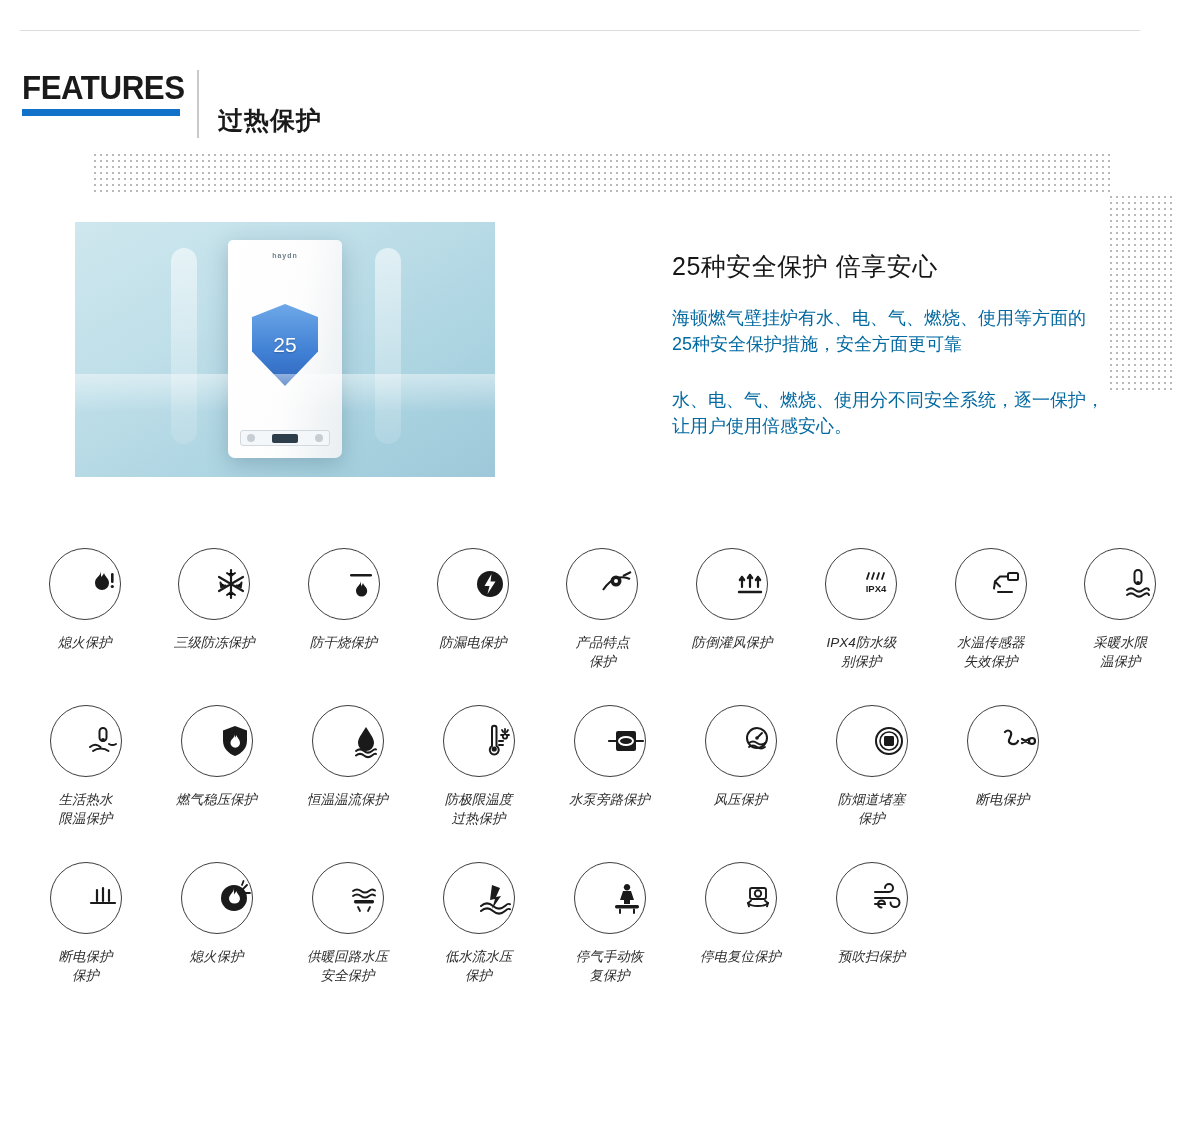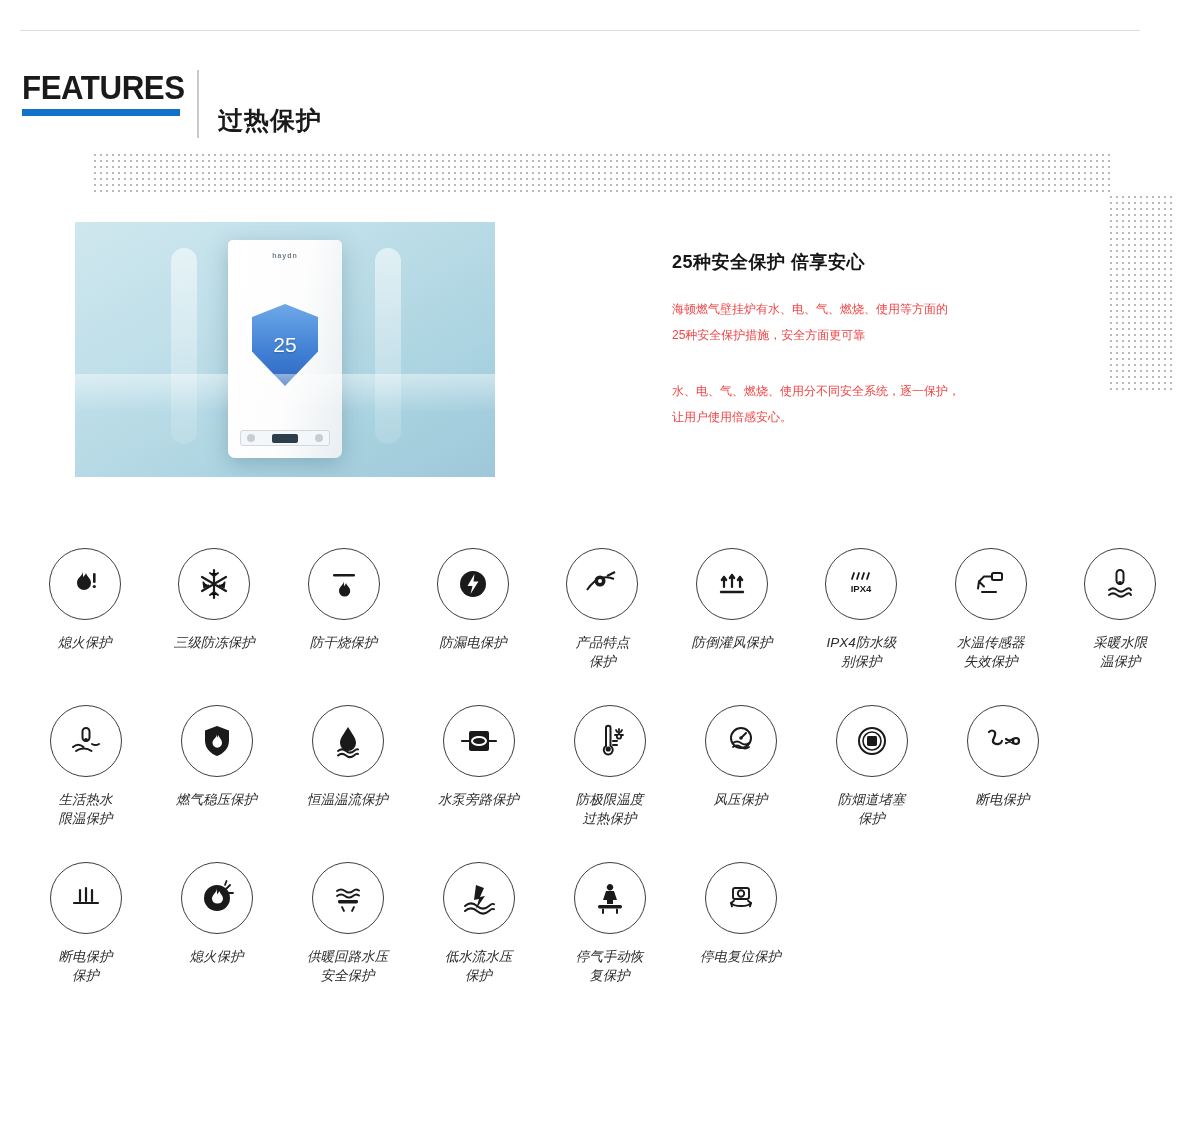--- a/index.html
+++ b/index.html
@@ -147,28 +147,28 @@
   .water-line {
     position: absolute;
     left: 0; right: 0; top: 152px;
     height: 38px;
     background: linear-gradient(180deg, rgba(255,255,255,0.45), rgba(255,255,255,0));
   }
 
   
   .hero-text { position: absolute; left: 672px; top: 250px; width: 470px; }
   .hero-h2 {
-    font-size: 18px; font-weight: 700; color: #161616;
+    font-size: 25px; font-weight: 400; color: #161616;
     letter-spacing: 0.5px;
   }
   .hero-p {
     margin-top: 22px;
-    font-size: 12px;
+    font-size: 18px;
     line-height: 26px;
-    color: #ef4444;
+    color: #0369a1;
   }
   .hero-p.second { margin-top: 30px; }
 
   
   .grid {
     position: absolute;
     left: 20px; top: 548px;
     width: 1165px;
   }
   .row {
@@ -178,21 +178,21 @@
   .cell {
     width: 131px;
     display: flex;
     flex-direction: column;
     align-items: center;
   }
   .circle {
     width: 72px; height: 72px;
     border-radius: 50%;
     border: 1.6px solid #3d3d3d;
-    display: flex; align-items: center; justify-content: center;
+    display: flex; align-items: center; justify-content: flex-end;
     background: #fff;
   }
   .circle svg { display: block; }
   .cap {
     margin-top: 13px;
     font-size: 13.5px;
     line-height: 19px;
     color: #2b2b2b;
     text-align: center;
     white-space: pre-line;
@@ -372,45 +372,45 @@
             <g stroke="#1a1a1a" stroke-width="2" fill="none" stroke-linecap="round">
               <path d="M7 28c3-2.4 5-2.4 8 0s5 2.4 8 0 3-1.6 4-1.6"></path>
               <path d="M7 32.5c3-2.4 5-2.4 8 0s5 2.4 8 0 3-1.6 4-1.6"></path>
             </g>
           </svg>
       </div>
       <div class="cap">恒温温流保护</div>
     </div>
     <div class="cell">
       <div class="circle">
-        <svg width="38" height="32" viewBox="0 0 38 32">
-            <rect x="9" y="6" width="20" height="20" rx="2" fill="#1a1a1a"></rect>
-            <ellipse cx="19" cy="16" rx="7" ry="4" fill="none" stroke="#fff" stroke-width="2"></ellipse>
-            <path d="M2 16h7M29 16h7" stroke="#1a1a1a" stroke-width="2.2" stroke-linecap="round"></path>
-          </svg>
-      </div>
-      <div class="cap">水泵旁路保护</div>
-    </div>
-    <div class="cell">
-      <div class="circle">
         <svg width="36" height="36" viewBox="0 0 36 36" stroke="#1a1a1a" stroke-width="2" fill="none" stroke-linecap="round">
             <path d="M14 5v18a4.5 4.5 0 104.5 0V5a2.2 2.2 0 10-4.5 0z"></path>
             <circle cx="16.2" cy="26" r="2.6" fill="#1a1a1a" stroke="none"></circle>
             <g stroke-width="1.8">
               <path d="M27 6v5M24 7l1.2 2M30 7l-1.2 2M23 12h2M29 12h2"></path>
               <circle cx="27" cy="13.5" r="2.2"></circle>
             </g>
             <path d="M21 18h4M21 22h4"></path>
           </svg>
       </div>
       <div class="cap">防极限温度
 过热保护</div>
     </div>
     <div class="cell">
       <div class="circle">
+        <svg width="38" height="32" viewBox="0 0 38 32">
+            <rect x="9" y="6" width="20" height="20" rx="2" fill="#1a1a1a"></rect>
+            <ellipse cx="19" cy="16" rx="7" ry="4" fill="none" stroke="#fff" stroke-width="2"></ellipse>
+            <path d="M2 16h7M29 16h7" stroke="#1a1a1a" stroke-width="2.2" stroke-linecap="round"></path>
+          </svg>
+      </div>
+      <div class="cap">水泵旁路保护</div>
+    </div>
+    <div class="cell">
+      <div class="circle">
         <svg width="38" height="36" viewBox="0 0 38 36" stroke="#1a1a1a" stroke-width="2" fill="none" stroke-linecap="round">
             <circle cx="19" cy="15" r="10"></circle>
             <path d="M19 15l5-5"></path>
             <circle cx="19" cy="15" r="1.8" fill="#1a1a1a" stroke="none"></circle>
             <path d="M11 20c3-2.2 5-2.2 8 0s5 2.2 8 0" stroke-width="1.8"></path>
             <path d="M11 24c3-2.2 5-2.2 8 0s5 2.2 8 0" stroke-width="1.8"></path>
           </svg>
       </div>
       <div class="cap">风压保护</div>
     </div>
@@ -499,15 +499,25 @@
       <div class="circle">
         <svg width="36" height="34" viewBox="0 0 36 34" stroke="#1a1a1a" stroke-width="1.9" fill="none" stroke-linecap="round">
             <rect x="10" y="7" width="16" height="11" rx="2"></rect>
             <circle cx="18" cy="12.5" r="3.2"></circle>
             <path d="M8 22c2.5 4 17.5 4 20 0"></path>
             <path d="M8 22l3-2.2M8 22l1 3.4M28 22l-3-2.2M28 22l-1 3.4"></path>
           </svg>
       </div>
       <div class="cap">停电复位保护</div>
     </div>
+    <div class="cell">
+      <div class="circle">
+        <svg width="38" height="32" viewBox="0 0 38 32" stroke="#1a1a1a" stroke-width="2" fill="none" stroke-linecap="round">
+            <path d="M6 10h14a4 4 0 10-4-4"></path>
+            <path d="M6 16h20a4.5 4.5 0 11-4.5 4.5"></path>
+            <path d="M6 22h10a3.5 3.5 0 10-3.5 3.5"></path>
+          </svg>
+      </div>
+      <div class="cap">预吹扫保护</div>
+    </div>
   </div>
 
 </div>
 
 </body></html>

